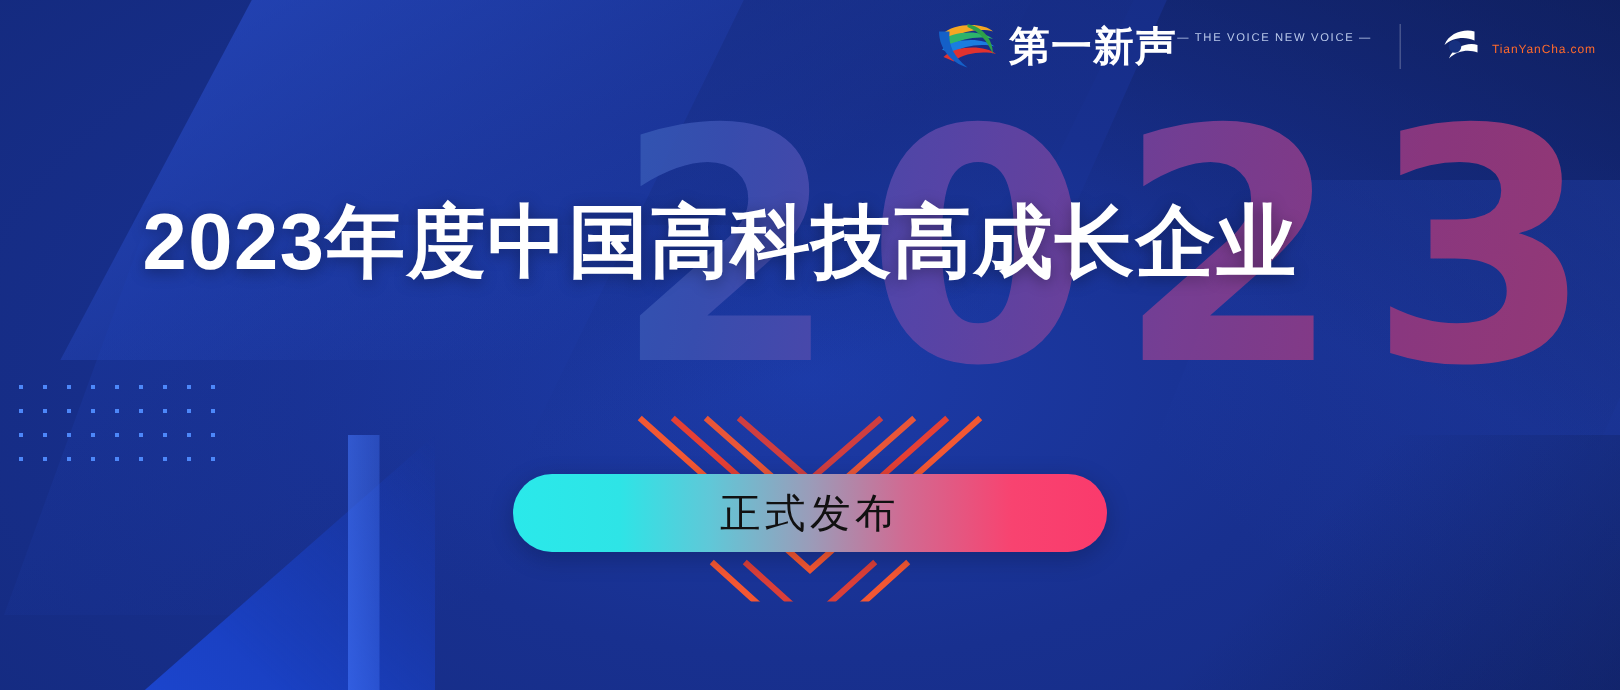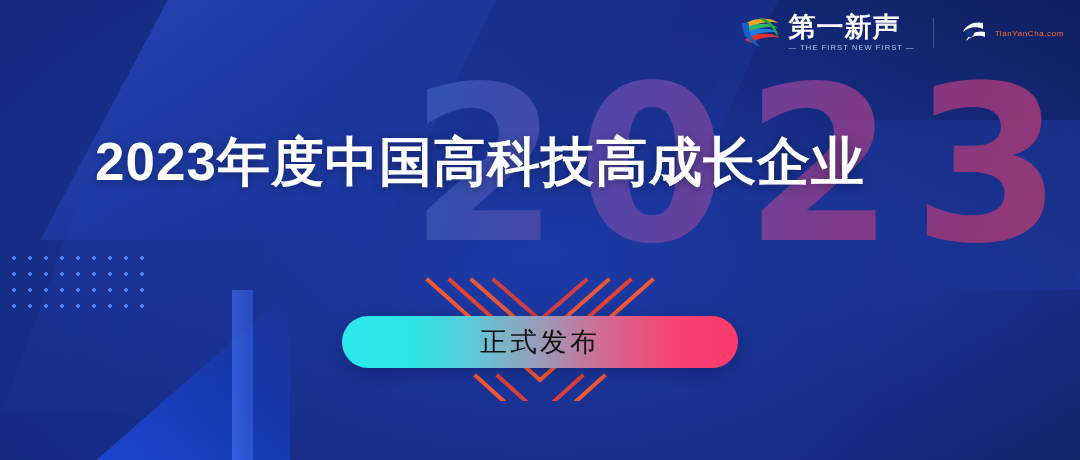--- a/index.html
+++ b/index.html
@@ -141,21 +141,20 @@
     gap: 18px;
   }
   .logo {
     display: flex;
     align-items: center;
     gap: 7px;
   }
   .logo-mark { flex: 0 0 auto; display: block; }
   .logo-text-wrap {
     display: flex;
-    flex-direction: column;
     justify-content: flex-start;
     line-height: 1;
   }
   .logo-cn {
     color: #ffffff;
     font-size: 27px;
     font-weight: 700;
     letter-spacing: 1px;
     white-space: nowrap;
   }
@@ -278,21 +277,21 @@
       <svg class="logo-mark" width="42" height="34" viewBox="0 0 42 34">
         <path d="M4 9 C12 1, 32 1, 38 7 C31 5, 18 6, 11 12 Z" fill="#f5a623"></path>
         <path d="M3 14 C11 6, 31 6, 38 12 C30 10, 17 11, 10 17 Z" fill="#2db36b"></path>
         <path d="M4 19 C12 11, 32 11, 39 17 C31 15, 18 16, 11 22 Z" fill="#1a7de0"></path>
         <path d="M5 24 C13 16, 33 16, 40 22 C32 20, 19 21, 12 27 Z" fill="#e0322f"></path>
         <path d="M2 7 C2 18, 10 28, 21 31 C12 24, 8 16, 9 7 Z" fill="#1460c8"></path>
         <path d="M21 2 C31 4, 38 12, 38 22 C34 13, 29 7, 21 4 Z" fill="#2ea04a"></path>
       </svg>
       <div class="logo-text-wrap">
         <div class="logo-cn">第一新声</div>
-        <div class="logo-en">— THE FIRST NEW FIRST —</div>
+        <div class="logo-en">— THE VOICE NEW VOICE —</div>
       </div>
     </div>
 
     <div class="logo-divider"></div>
 
     <div class="logo">
       <svg class="logo-mark" width="36" height="34" viewBox="0 0 36 34">
         <path d="M18 2 A15 15 0 1 0 18 32 A15 15 0 0 1 18 2 Z" fill="#ffffff"></path>
         <path d="M31 7 C24 5, 14 8, 11 16 C16 11, 25 10, 31 13 Z" fill="#ffffff"></path>
         <path d="M33 16 C27 14, 17 17, 14 25 C20 19, 28 19, 33 21 Z" fill="#ffffff"></path>

